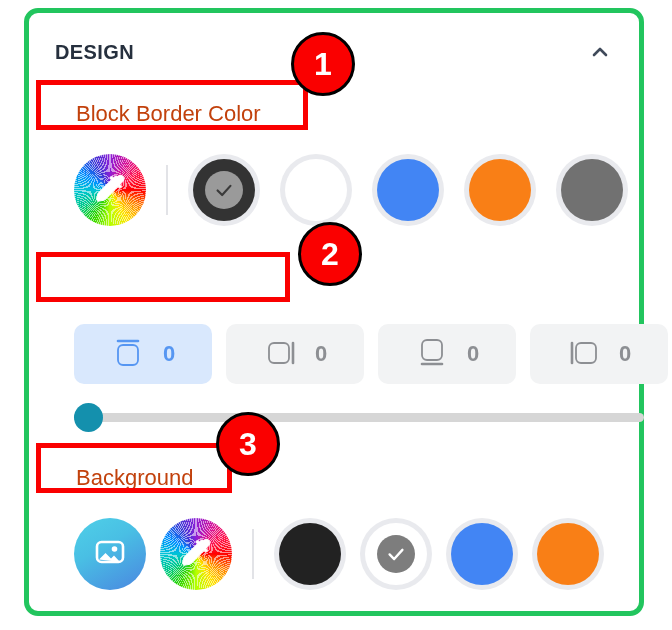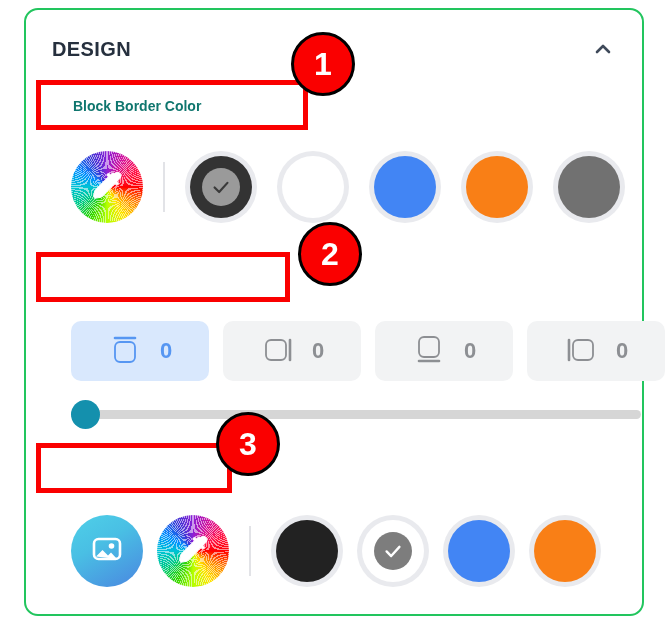--- a/index.html
+++ b/index.html
@@ -20,21 +20,21 @@
   }
 
   
   .panel-card {
     position: absolute;
     left: 24px;
     top: 8px;
     width: 620px;
     height: 608px;
     background: #ffffff;
-    border: 2px solid #22c55e;
+    border: 5px solid #22c55e;
     border-radius: 14px;
     box-sizing: border-box;
   }
 
   
   .panel-header {
     position: absolute;
     left: 0;
     top: 22px;
     width: 100%;
@@ -57,23 +57,23 @@
     display: flex;
     align-items: center;
     justify-content: center;
     cursor: pointer;
   }
   .chevron-btn svg { display: block; }
 
   
   .field-label {
     position: absolute;
-    font-size: 14px;
-    color: #0f766e;
-    font-weight: bold;
+    font-size: 22px;
+    color: #c2410c;
+    font-weight: normal;
     white-space: nowrap;
   }
   #label-border-color { left: 47px; top: 88px; }
   #label-border-size  { left: 47px; top: 262px; }
   #label-background   { left: 47px; top: 452px; }
 
   
   .swatch-row {
     position: absolute;
     display: flex;
@@ -362,20 +362,21 @@
         </span>
         <span class="size-val">0</span>
       </div>
     </div>
 
     <div id="border-slider">
       <div class="track"></div>
       <div class="thumb"></div>
     </div>
 
+    <div class="field-label" id="label-background">Background</div>
 
     <div class="swatch-row" id="row-background">
 
       <div class="photo-swatch">
         <span>
           <svg width="40" height="40" viewBox="0 0 40 40" fill="none">
             <rect x="7" y="10" width="26" height="20" rx="4.5" stroke="#ffffff" stroke-width="2.6"></rect>
             <circle cx="24.5" cy="17" r="2.8" fill="#ffffff"></circle>
             <path d="M9 27.5l6.5-6.5 5.5 5.5 3-3 6 6.5" fill="#ffffff"></path>
           </svg>

